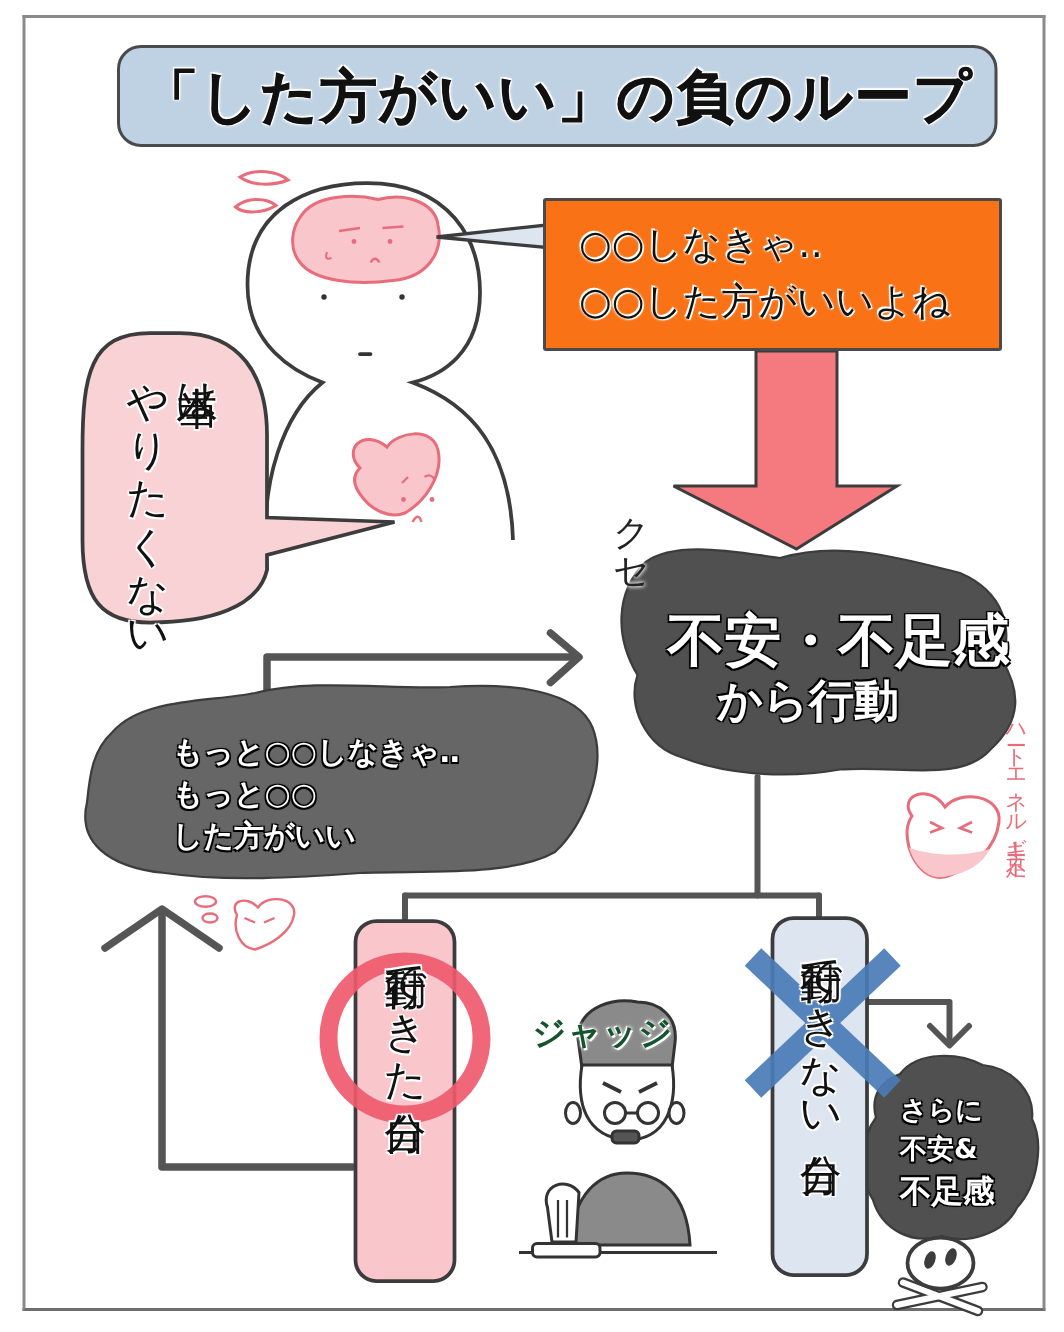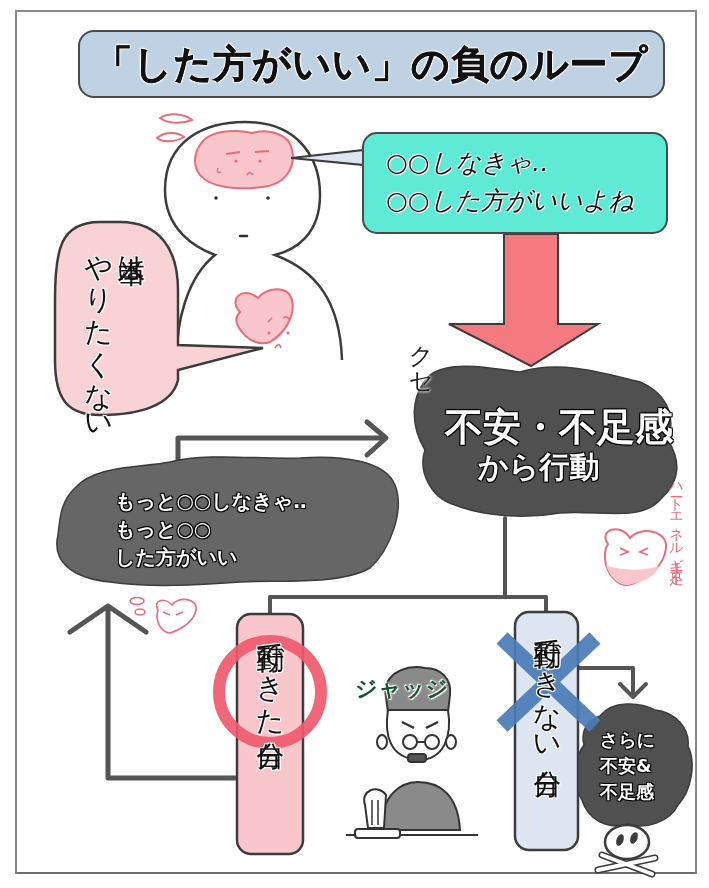--- a/index.html
+++ b/index.html
@@ -10,21 +10,21 @@
   svg.canvas { position:absolute; left:0; top:0; width:709px; height:888px; }
 
   .title-pill { position:absolute; left:78px; top:30px; width:583px; height:64px;
                 background:#BFD2E3; border:2.5px solid #4a4a4a; border-radius:16px;
                 display:flex; align-items:center; justify-content:center; }
   .title-text { font-size:38px; font-weight:bold; color:#111; letter-spacing:1px;
                 -webkit-text-stroke:0.6px #111;
                 text-shadow: 0 0 3px #fff, 0 0 3px #fff, 1px 1px 0 #fff, -1px -1px 0 #fff, 1px -1px 0 #fff, -1px 1px 0 #fff; }
 
   .thought-box { position:absolute; left:362px; top:132px; width:302px; height:98px;
-                 background:#5eead4; border:2.5px solid #4a4a4a; border-radius:15px;font-style:italic; }
+                 background:#f97316; border:2.5px solid #4a4a4a; border-radius:2px; }
   .thought-line { position:absolute; left:22px; font-size:25px; color:#111; white-space:nowrap;
                   text-shadow: 0 0 2px #fff, 0 0 2px #fff, 1px 1px 0 #fff, -1px -1px 0 #fff; }
 
   .vertical-text { writing-mode:vertical-rl; text-orientation:upright; white-space:nowrap; color:#111;
                    text-shadow: 0 0 2px #fff, 0 0 2px #fff, 1px 1px 0 #fff, -1px -1px 0 #fff, 1px -1px 0 #fff, -1px 1px 0 #fff; }
 
   .honne-col { position:absolute; font-size:28px; line-height:1; }
 
   .cloud-text { position:absolute; color:#fff; font-weight:bold; white-space:nowrap;
                 text-shadow: 0 0 2px #000, 1px 1px 0 #000, -1px -1px 0 #000, 1px -1px 0 #000, -1px 1px 0 #000; }
@@ -185,13 +185,13 @@
 
 <div class="heart-note" style="left:668px; top:474px; height:150px;">ハートエネルギー不足!</div>
 
 <div class="pill-text vertical-text" style="left:255px; top:624px;">行動できた自分</div>
 <div class="pill-text vertical-text" style="left:532px; top:620px;">行動できない自分</div>
 
 <div class="judge-label" style="left:355px; top:674px;">ジャッジ</div>
 
 <div class="cloud-text" style="left:600px; top:728px; font-size:18px;font-family:Liberation Mono, monospace;">さらに</div>
 <div class="cloud-text" style="left:600px; top:754px; font-size:18px;">不安&amp;</div>
-<div class="cloud-text" style="left:600px; top:780px; font-size:18px;">不足感</div>
+<div class="cloud-text" style="left:600px; top:780px; font-size:21px;">不足感</div>
 
 </body></html>

